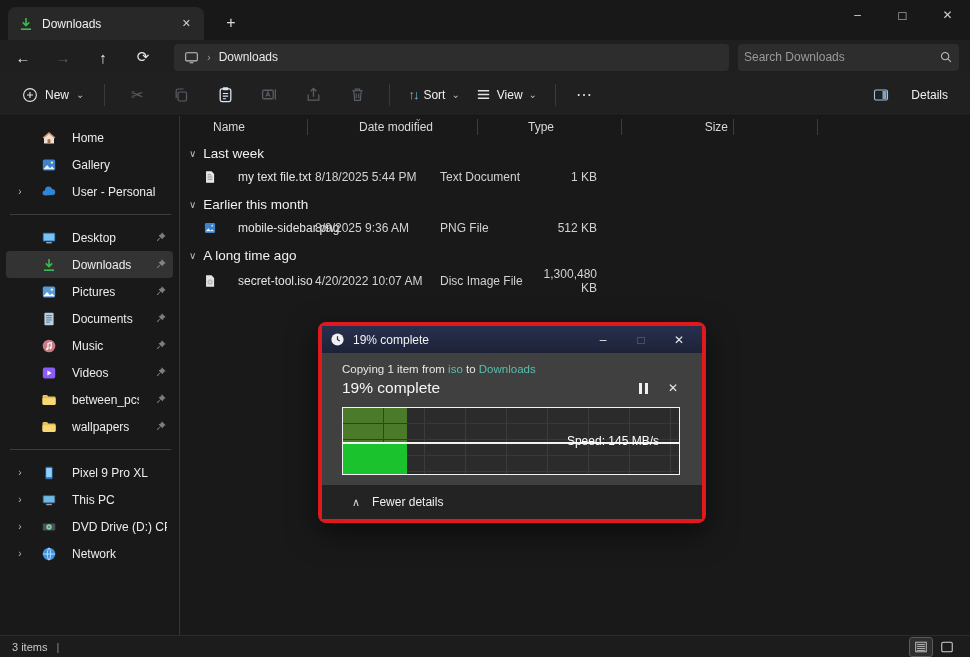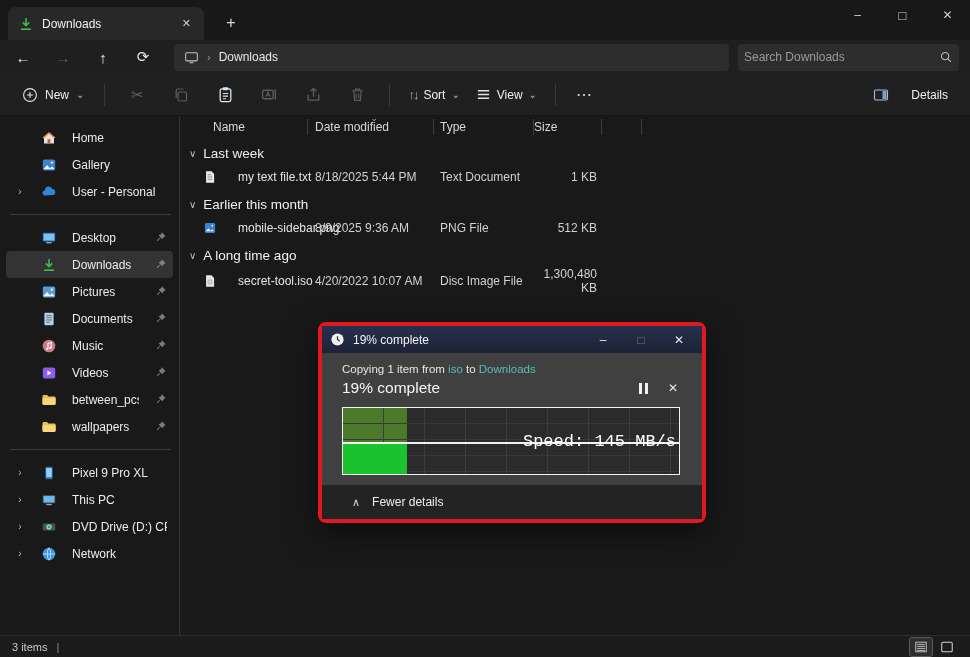--- a/index.html
+++ b/index.html
@@ -61,27 +61,27 @@
   .sb-item.selected { background:#333333; }
   .sb-chev { width:12px; color:#b5b5b5; font-size:10px; text-align:center; flex:none; }
   .sb-icon { width:16px; height:16px; flex:none; }
   .sb-label { flex:1; color:#ececec; font-size:12px; white-space:nowrap; overflow:hidden; }
   .sb-pin { width:13px; height:13px; flex:none; opacity:.75; }
   .sb-div { height:1px; background:#3d3d3d; margin:9px 8px 9px 10px; }
 
   
   .filearea { position:absolute; left:181px; top:116px; width:789px; height:519px; background:#191919; }
   .fl-header { display:grid; grid-template-columns:127px 126px 100px 68px 40px; height:21px;
-               align-items:center; position:relative; }
+               align-items:center; position:relative;gap:44px; }
   .fl-header .hc { height:16px; line-height:16px; color:#d8d8d8; font-size:12px;
                    border-right:1px solid #3d3d3d; }
   .hc-name { padding-left:32px; }
   .hc-date { padding-left:7px; position:relative; }
   .hc-type { padding-left:6px; }
-  .hc-size { padding-right:5px; }
+  .hc-size { text-align:right; padding-right:5px; }
   .hc-empty { }
   .sort-chev { position:absolute; top:-9px; left:50%; color:#a8a8a8; font-size:9px; }
   .fl-group { height:24px; display:flex; align-items:center; gap:7px; padding-left:8px;
               font-size:13.5px; color:#f0f0f0; margin-top:4px; }
   .fl-gchev { color:#b9b9b9; font-size:10px; }
   .fl-row { display:grid; grid-template-columns:127px 126px 100px 68px; height:23px; align-items:center;
             color:#e4e4e4; }
   .fr-name { display:flex; align-items:center; gap:21px; padding-left:22px; white-space:nowrap; }
   .fr-date, .fr-type { color:#d2d2d2; padding-left:7px; }
   .fr-type { padding-left:6px; }
@@ -117,22 +117,22 @@
   .dlg-x { width:30px; height:22px; display:flex; align-items:center; justify-content:center;
            color:#e8e8e8; font-size:12px; }
   .graph { margin:8px 22px 0 20px; height:68px; border:1px solid #f2f2f2; background:#2b2b2b;
            position:relative; overflow:hidden; }
   .graph-grid { position:absolute; inset:0;
     background:
       repeating-linear-gradient(90deg, transparent 0 40px, #3c3c3c 40px 41px),
       repeating-linear-gradient(180deg, transparent 0 15px, #383838 15px 16px); }
   .speed-area { position:absolute; left:0; top:0; right:0; height:34px; }
   .speed-fill { position:absolute; left:0; top:0; bottom:0; background:#4c7a2b; }
-  .speed-label { position:absolute; right:3px; top:50%; transform:translateY(-50%);
-                 font-size:17px; color:#ffffff; z-index:3;font-family:Liberation Mono, monospace; }
+  .speed-label { position:absolute; right:20px; top:50%; transform:translateY(-50%);
+                 font-size:12px; color:#ffffff; z-index:3; }
   .graph-sep { position:absolute; left:0; right:0; top:34px; height:2px; background:#f2f2f2; z-index:2; }
   .bar-area { position:absolute; left:0; top:36px; right:0; bottom:0; }
   .bar-fill { position:absolute; left:0; top:0; bottom:0; background:#1ac22d; }
   .dlg-details { padding:9px 20px 0 20px; font-size:12px; color:#e2e2e2; line-height:15.5px; }
   .dlg-footer { position:absolute; left:0; right:0; bottom:0; height:35px; background:#232323;
                 border-top:1px solid #3f3f3f; display:flex; align-items:center; padding-left:30px; gap:12px; }
   .fd-chev { color:#d8d8d8; font-size:11px; }
   .fd-label { font-size:12px; color:#efefef; }
 </style>
 </head>

